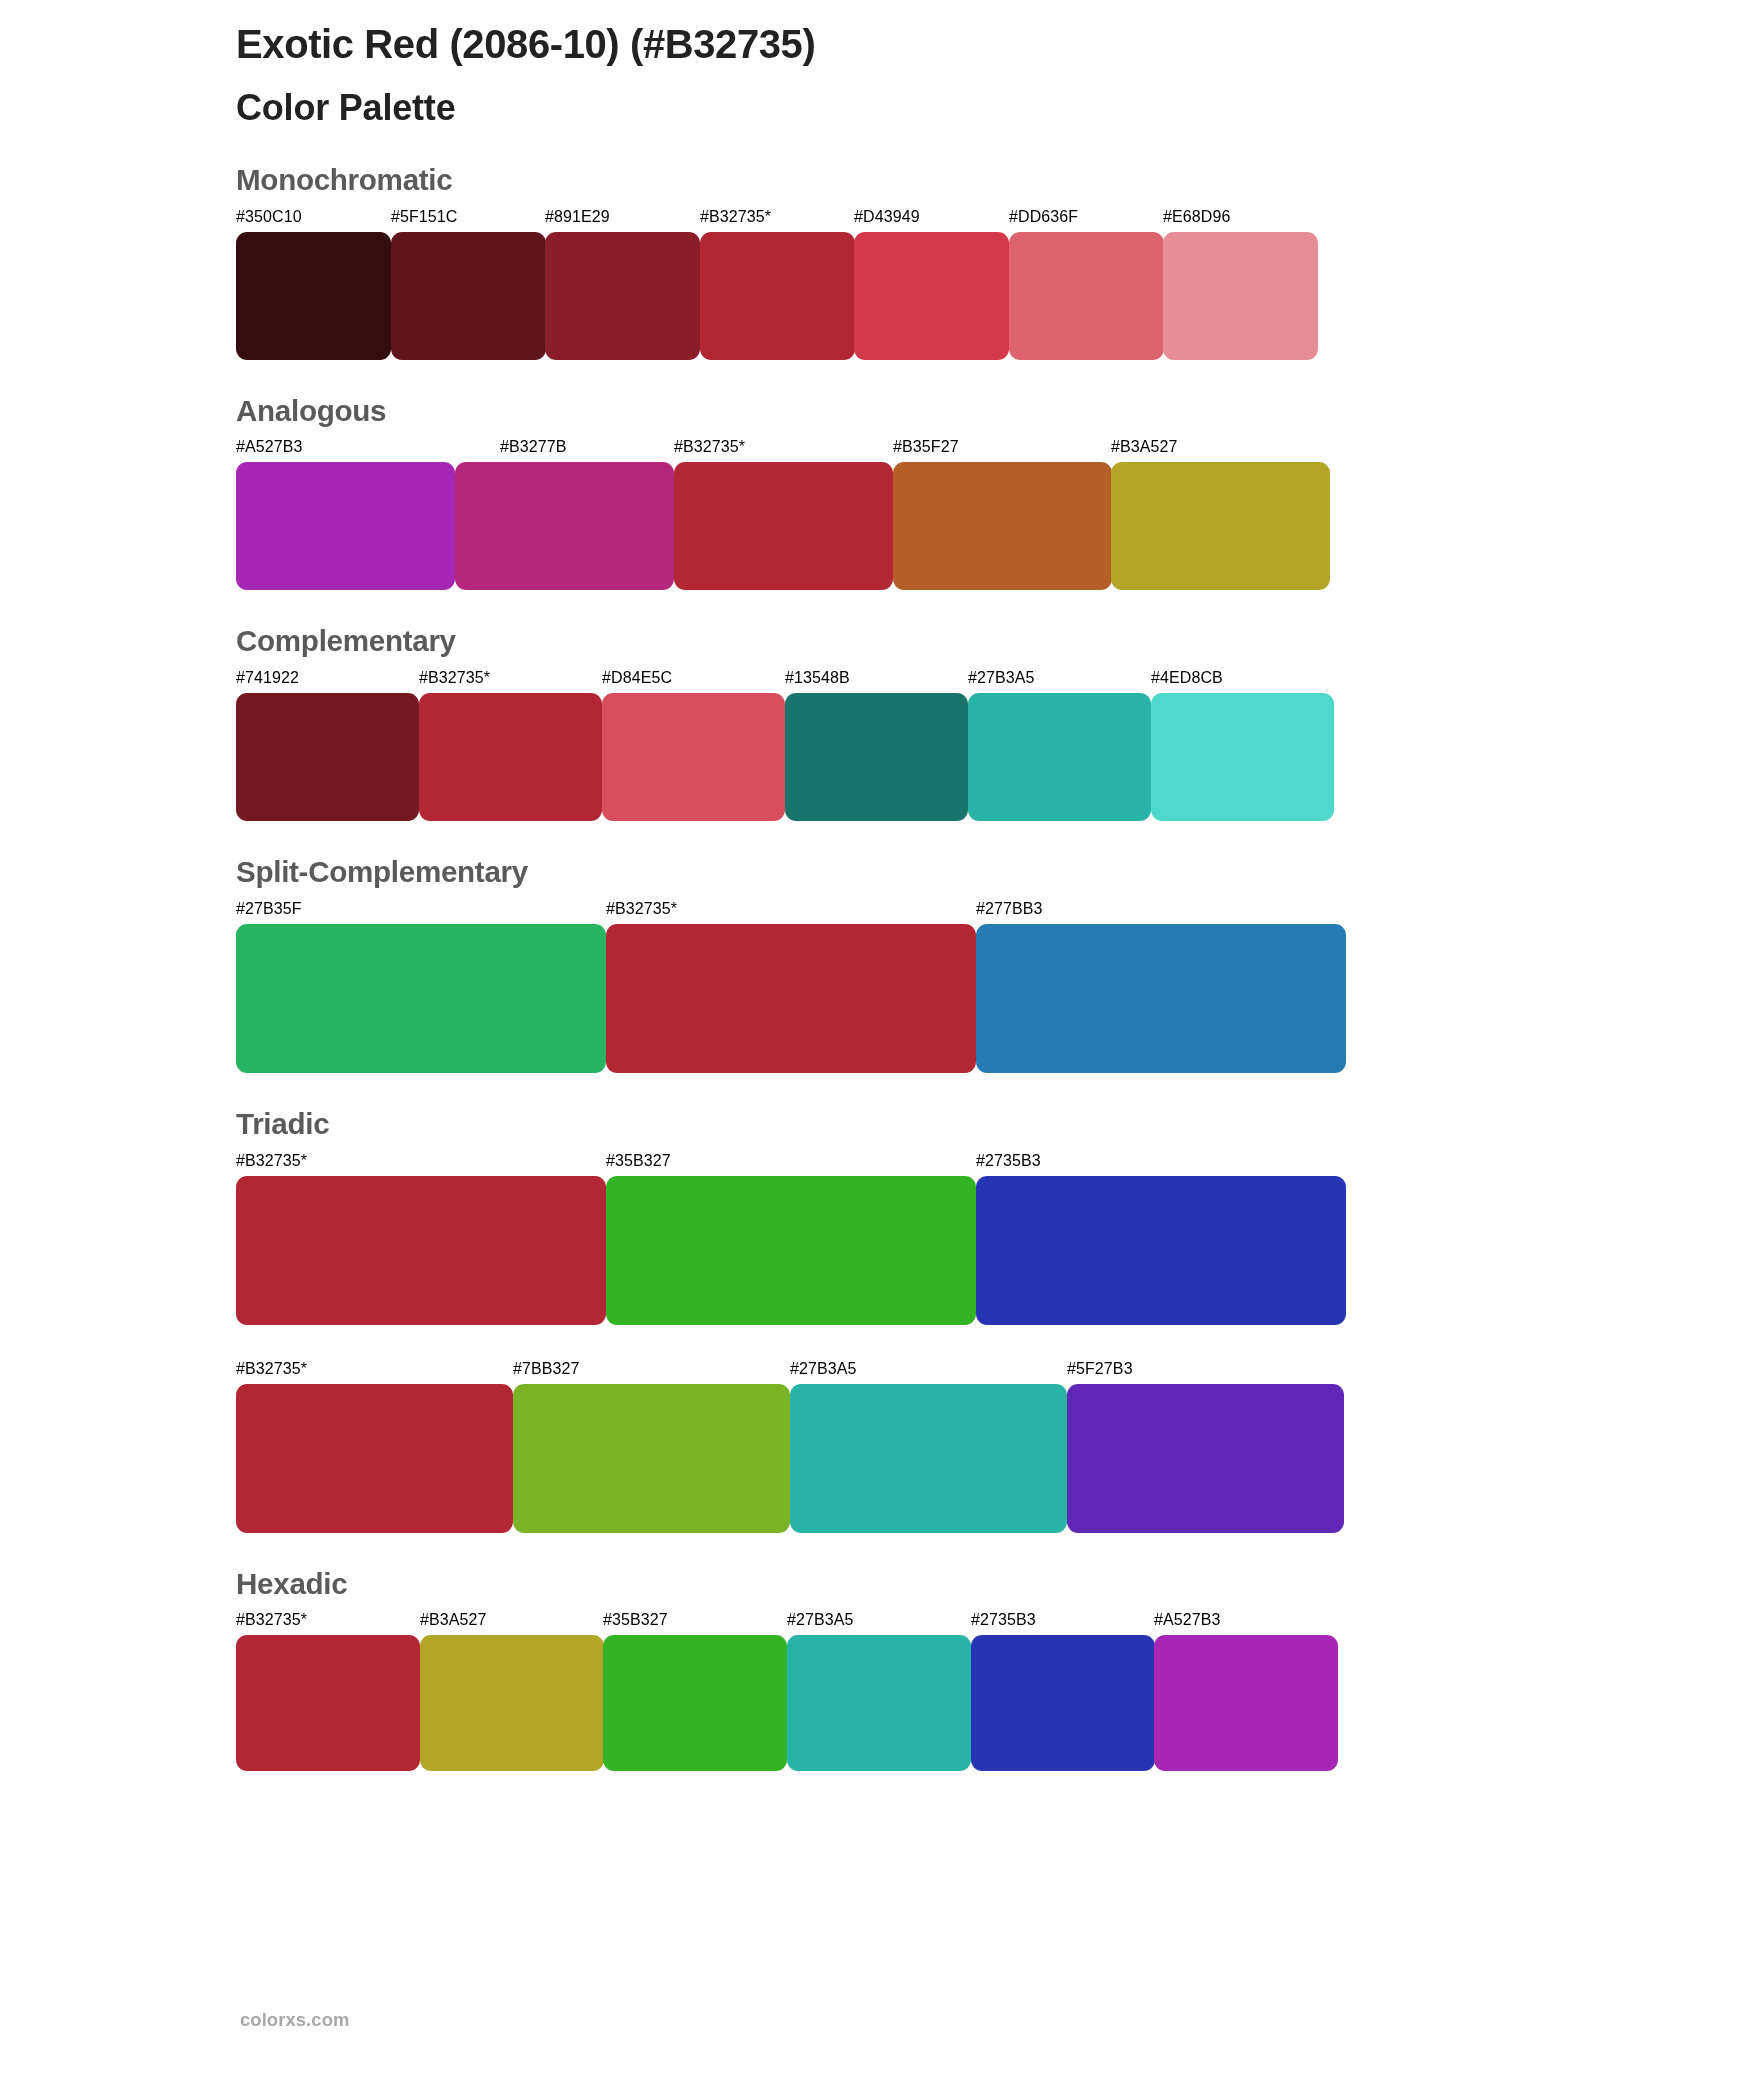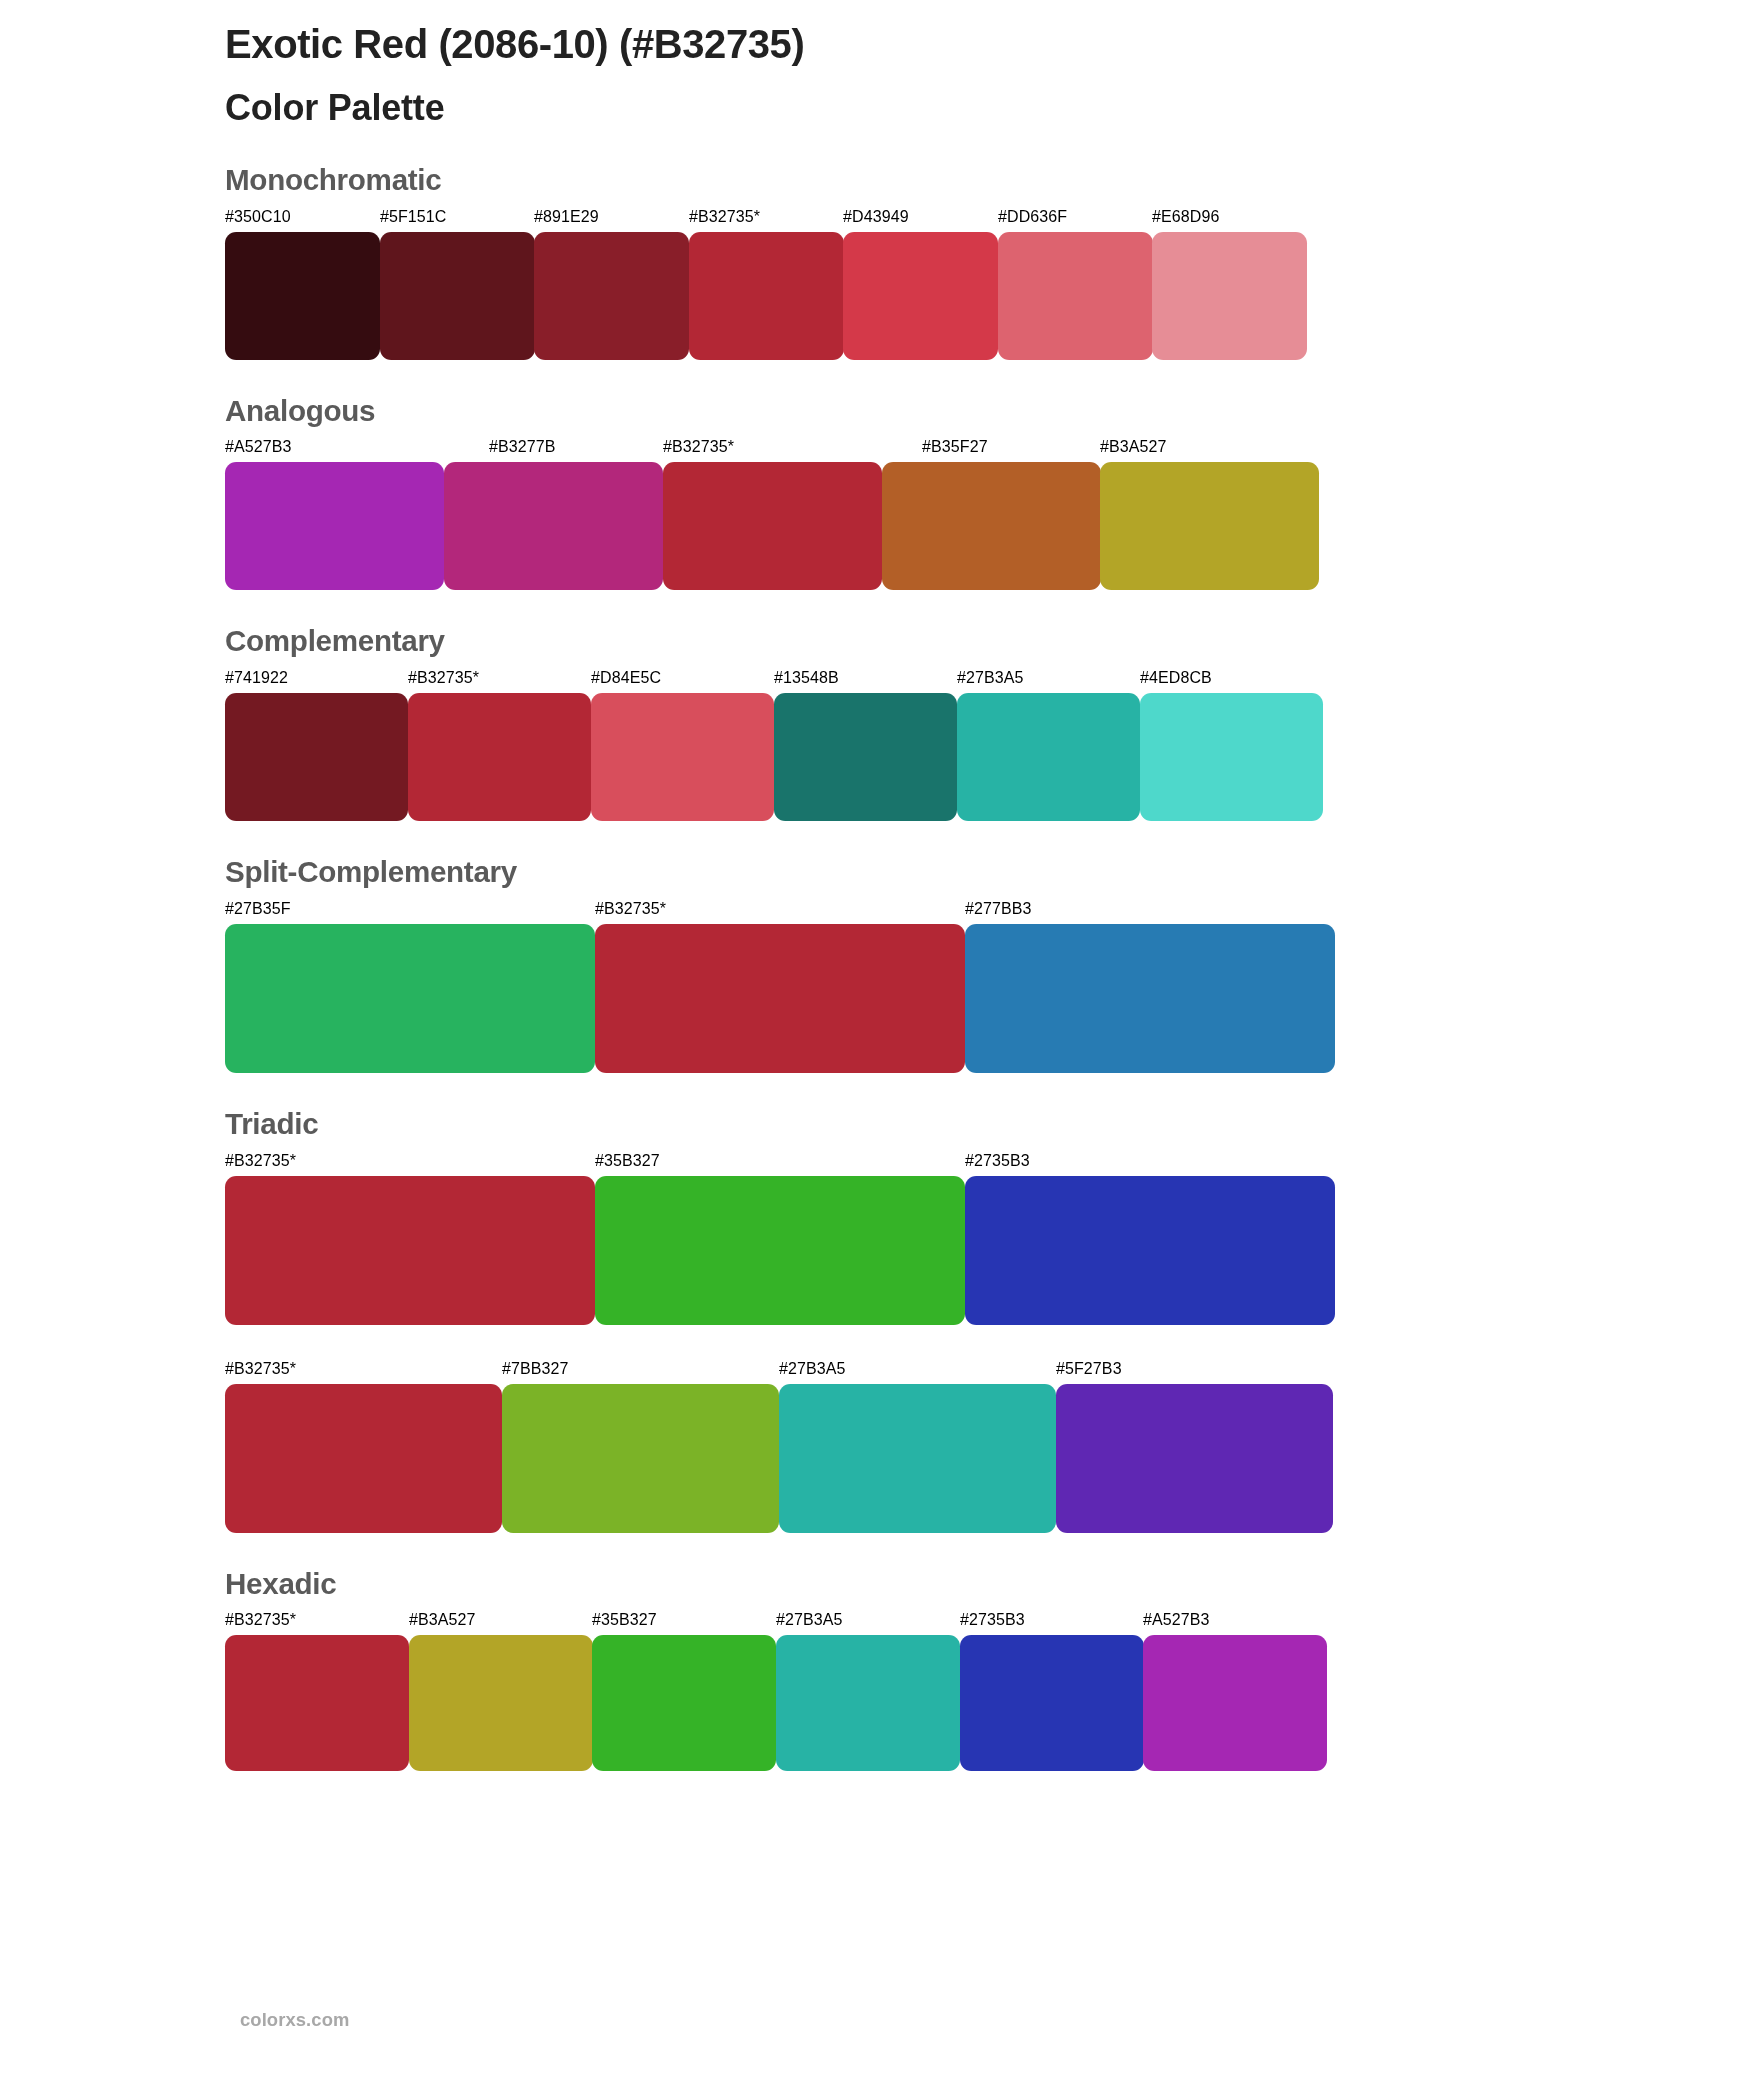--- a/index.html
+++ b/index.html
@@ -15,21 +15,21 @@
     overflow: hidden;
   }
   .page {
     position: relative;
     width: 1757px;
     height: 2077px;
     background: #ffffff;
   }
   .content {
     position: absolute;
-    left: 225px;
+    left: 236px;
     top: 0;
     width: 1278px;
   }
 
   
   .header {
     padding-top: 21px;
   }
   .page-title {
     font-size: 40px;
@@ -140,21 +140,21 @@
             <div class="swatch" title="#DD636F" style="left: 773px; width: 155px; height: 100%; background: rgb(221, 99, 111); z-index: 6;"></div>
             <div class="swatch" title="#E68D96" style="left: 927px; width: 155px; height: 100%; background: rgb(230, 141, 150); z-index: 7;"></div>
           </div>
         </div>
         <div class="section sec-ana">
           <div class="section-heading">Analogous</div>
           <div class="swatch-labels">
             <span class="swatch-label" style="left: 0px;">#A527B3</span>
             <span class="swatch-label" style="left: 219px; margin-left: 45px;">#B3277B</span>
             <span class="swatch-label" style="left: 438px;">#B32735*</span>
-            <span class="swatch-label" style="left: 657px; margin-left: 40px;">#B35F27</span>
+            <span class="swatch-label" style="left: 657px;">#B35F27</span>
             <span class="swatch-label" style="left: 875px;">#B3A527</span>
           </div>
           <div class="swatch-row">
             <div class="swatch" title="#A527B3" style="left: 0px; width: 219px; height: 100%; background: rgb(165, 39, 179); z-index: 1;"></div>
             <div class="swatch" title="#B3277B" style="left: 219px; width: 219px; height: 100%; background: rgb(179, 39, 123); z-index: 2;"></div>
             <div class="swatch" title="#B32735*" style="left: 438px; width: 219px; height: 100%; background: rgb(179, 39, 53); z-index: 3;"></div>
             <div class="swatch" title="#B35F27" style="left: 657px; width: 219px; height: 100%; background: rgb(179, 95, 39); z-index: 4;"></div>
             <div class="swatch" title="#B3A527" style="left: 875px; width: 219px; height: 100%; background: rgb(179, 165, 39); z-index: 5;"></div>
           </div>
         </div>

